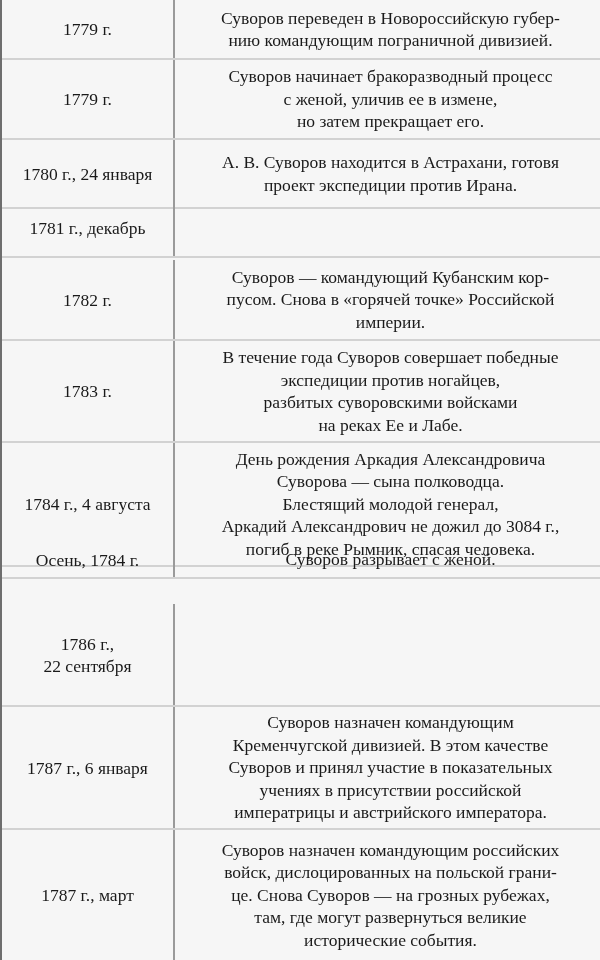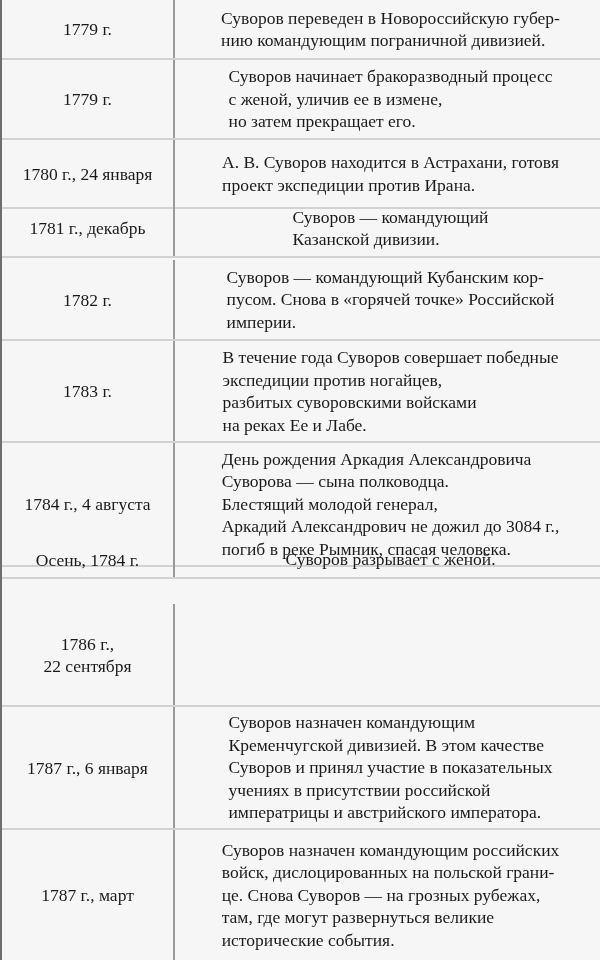--- a/index.html
+++ b/index.html
@@ -28,20 +28,21 @@
     border-right: 2px solid #9a9a9a;
     box-sizing: border-box;
     display: flex; align-items: center; justify-content: center;
     text-align: center;
     font-size: 17.5px; line-height: 22px;
     padding: 0 12px;
   }
   .cell-event {
     flex: 1;
     display: flex; align-items: center; justify-content: center;
+    text-align: center;
     font-size: 17.5px; line-height: 22.5px;
     padding: 0 0 0 6px;
     white-space: pre-line;
   }
   .cell-date span { white-space: pre-line; }
 </style>
 </head>
 <body>
 
 <div class="table">
@@ -64,22 +65,20 @@
     <div class="cell-date">
         <span>1780 г., 24 января</span>
       </div>
     <div class="cell-event">А. В. Суворов находится в Астрахани, готовя
 проект экспедиции против Ирана.</div>
   </div>
   <div class="row" style="top:200px;height:58px">
     <div class="cell-date">
         <span>1781 г., декабрь</span>
       </div>
-    <div class="cell-event">Суворов — командующий
-Казанской дивизии.</div>
   </div>
   <div class="row" style="top:260px;height:81px">
     <div class="cell-date">
         <span>1782 г.</span>
       </div>
     <div class="cell-event">Суворов — командующий Кубанским кор-
 пусом. Снова в «горячей точке» Российской
 империи.</div>
   </div>
   <div class="row" style="top:341px;height:102px">

